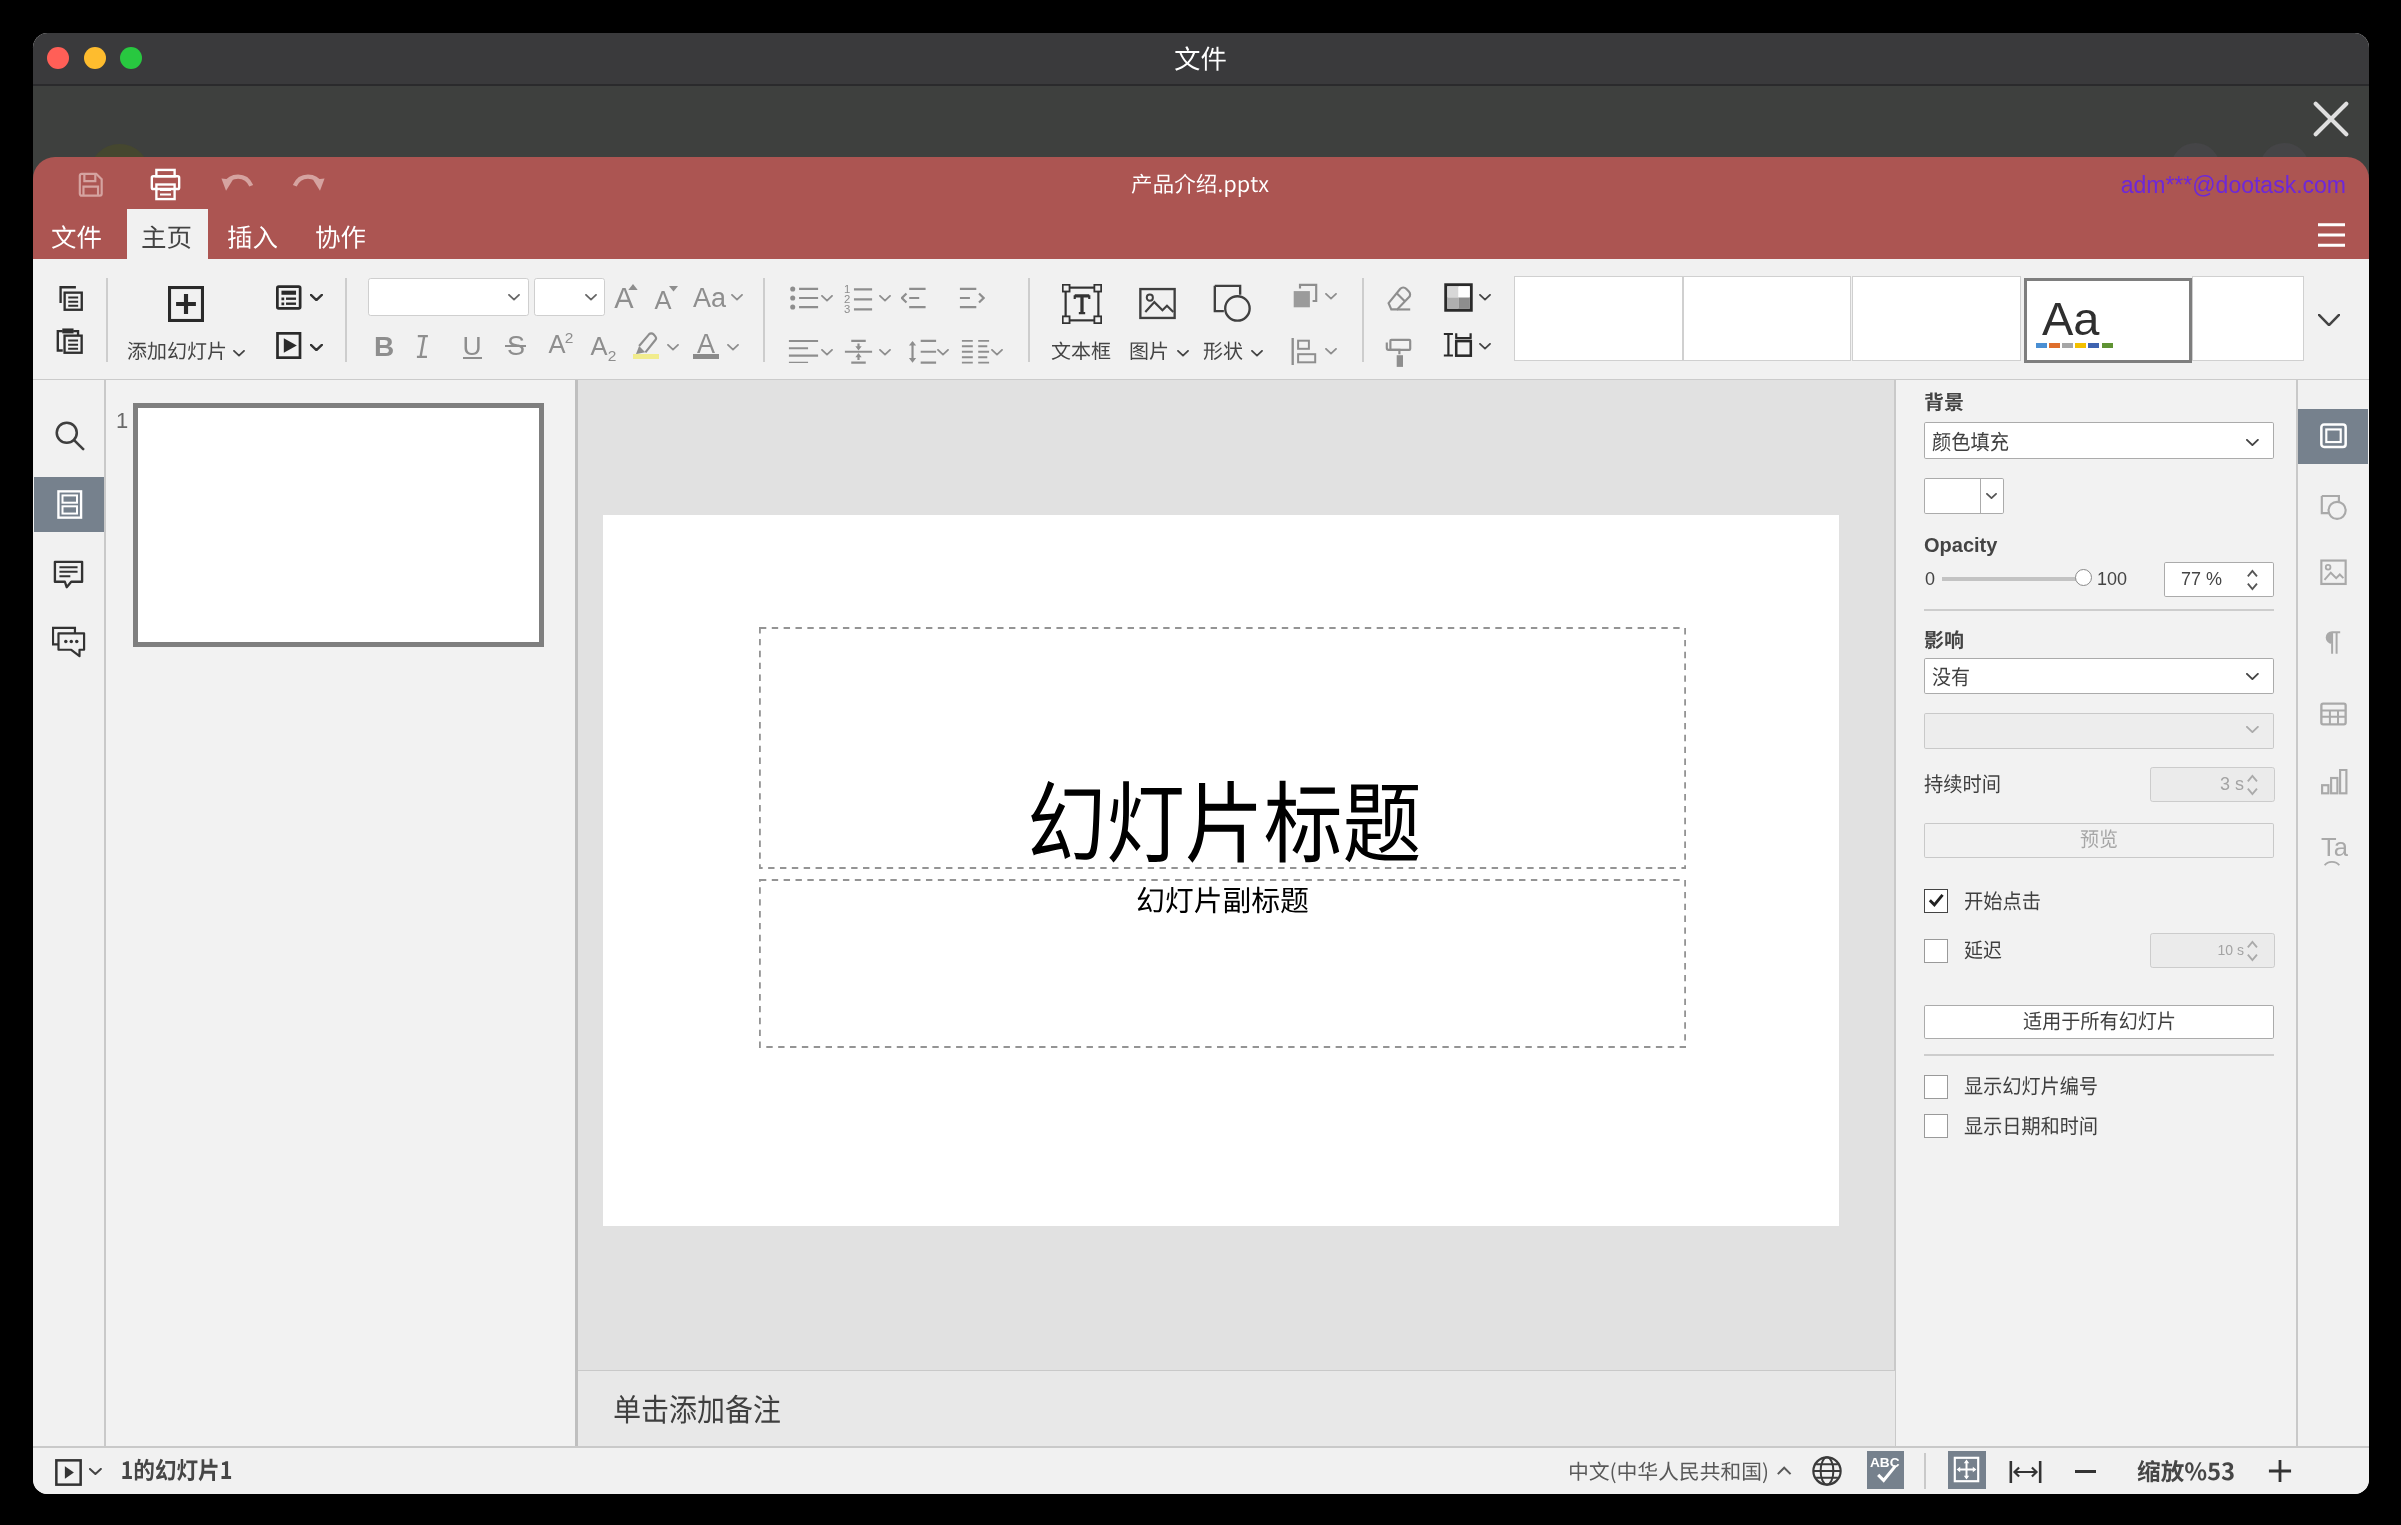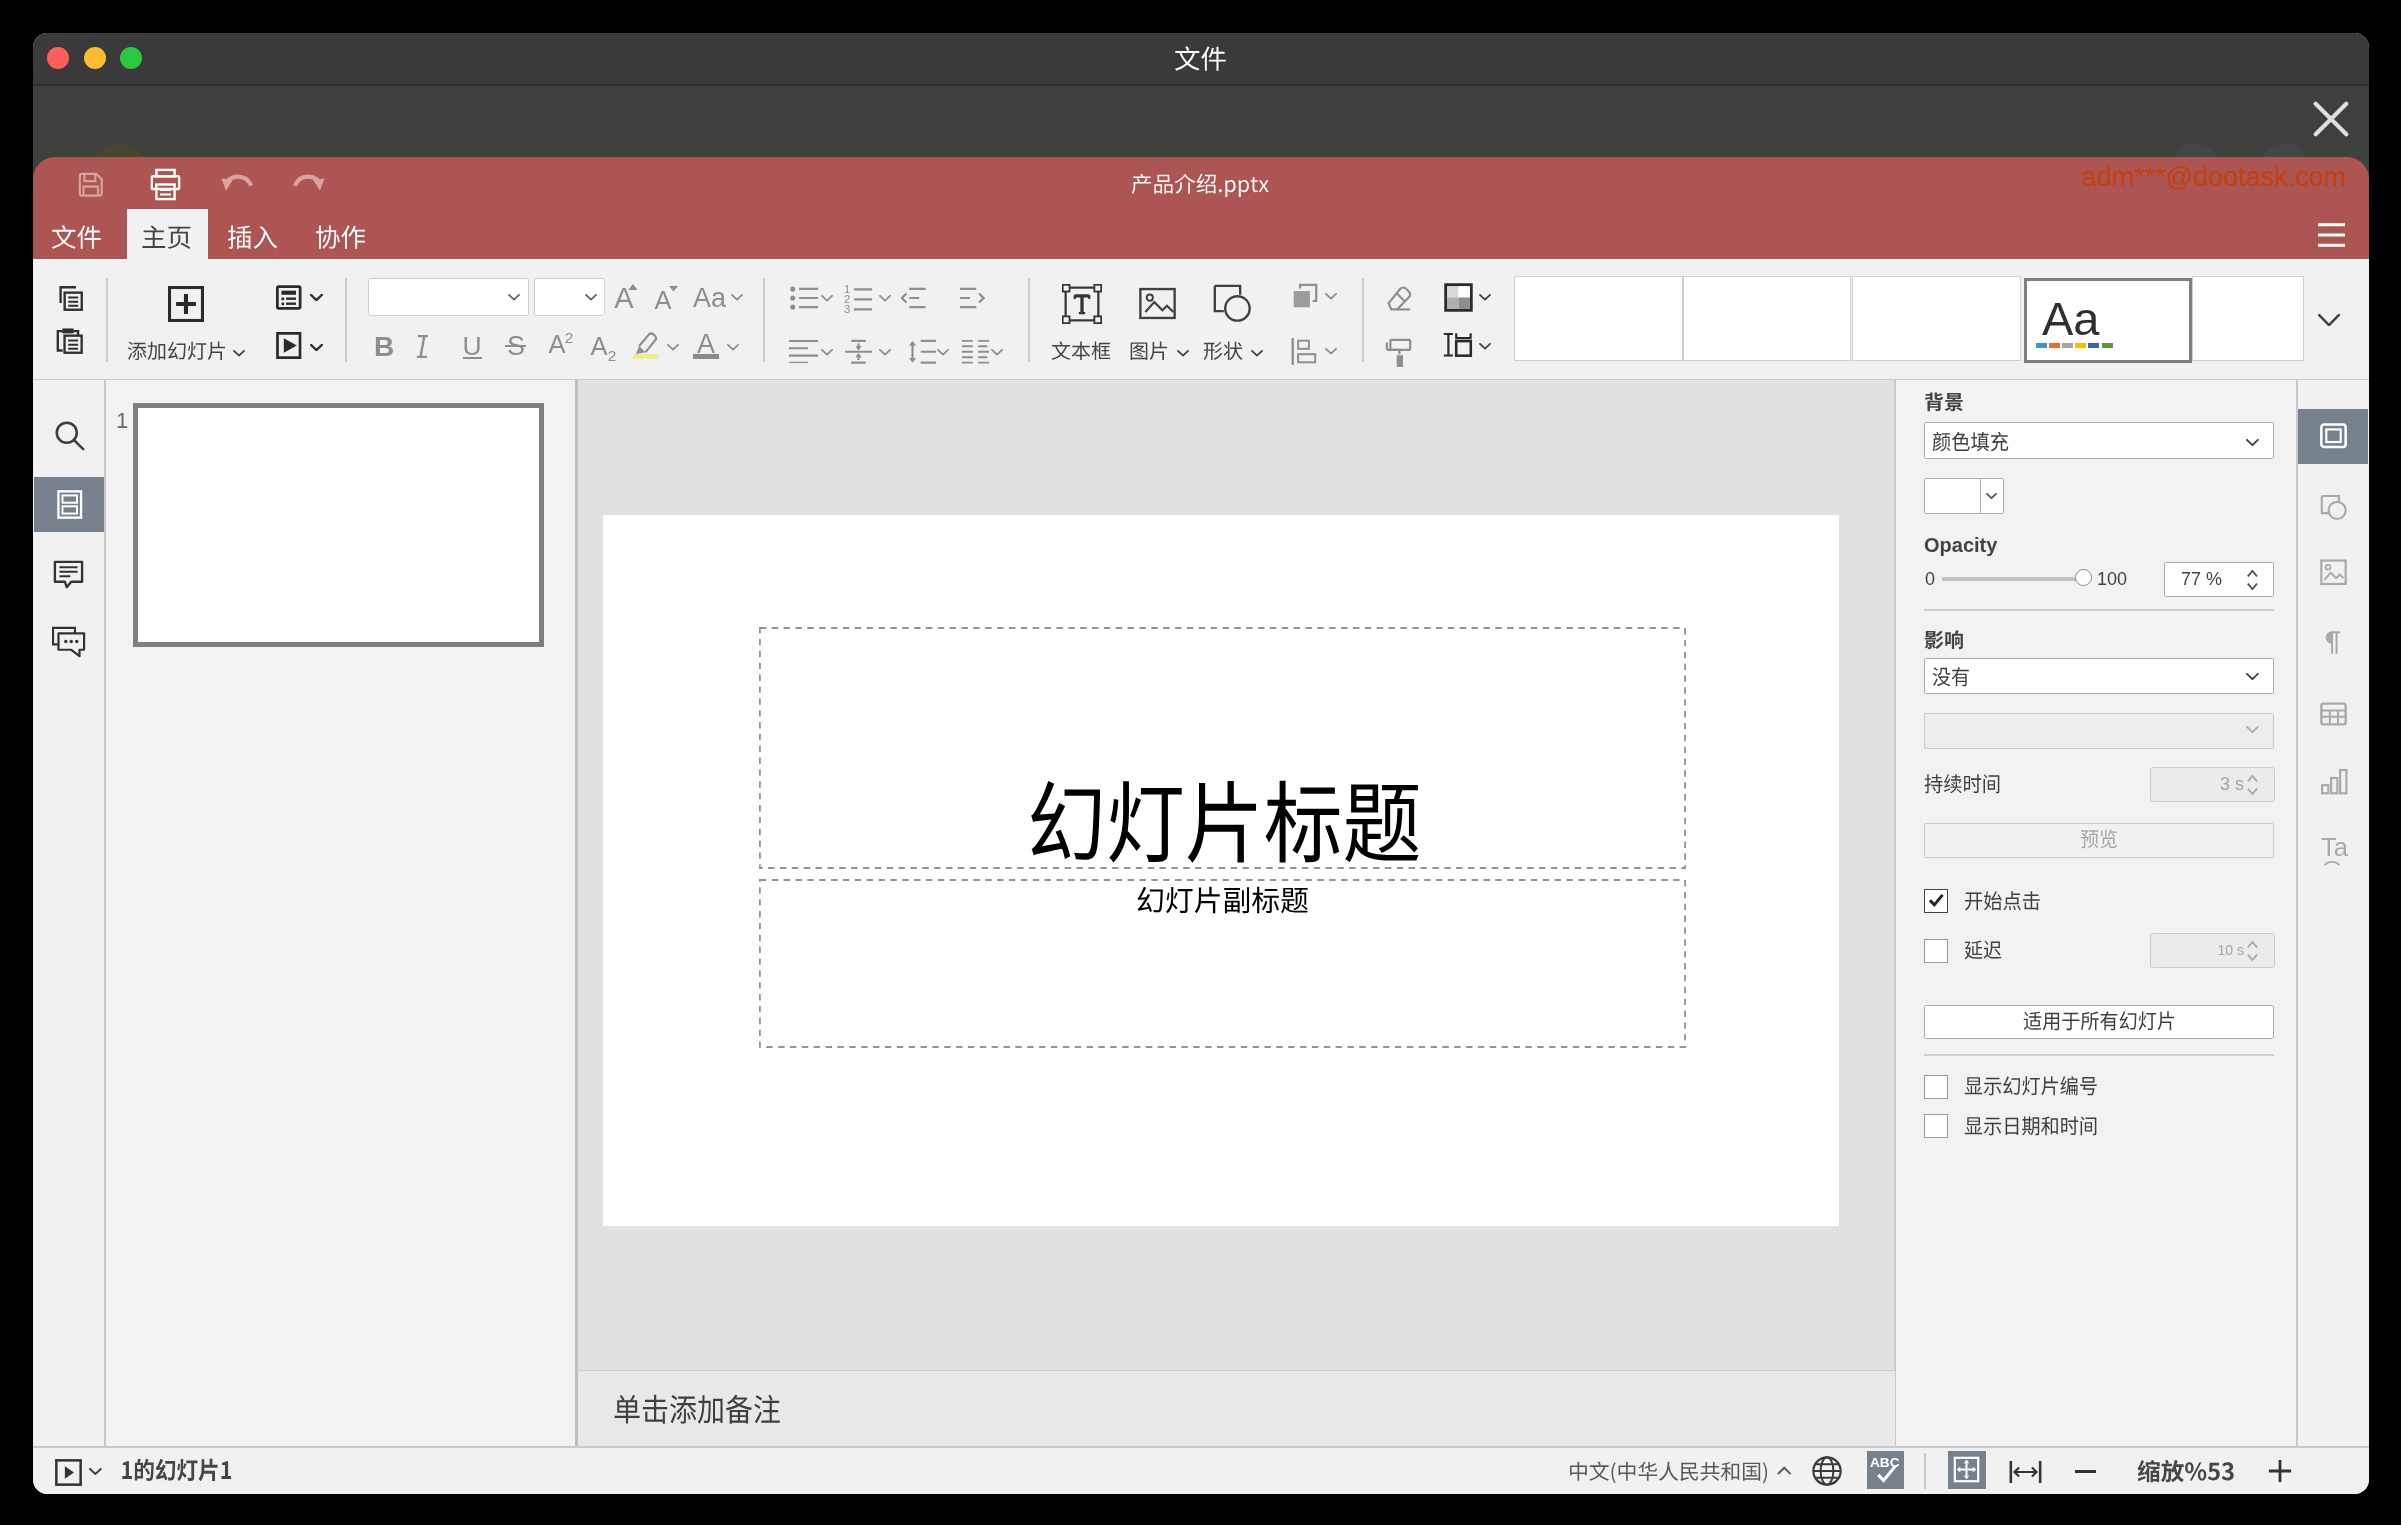--- a/index.html
+++ b/index.html
@@ -37,21 +37,21 @@
         <path d="M5 13 C10 3 27 1 33 15" fill="none" stroke="#D5A3A0" stroke-width="4.6"></path>
         <path d="M0.5 7 L13 8.5 L5.5 20.5 Z" fill="#D5A3A0"></path>
       </svg>
 <svg style="position:absolute;left:292px;top:172px;" width="33" height="22" viewBox="0 0 36 24">
         <path d="M31 13 C26 3 9 1 3 15" fill="none" stroke="#D5A3A0" stroke-width="4.6"></path>
         <path d="M35.5 7 L23 8.5 L30.5 20.5 Z" fill="#D5A3A0"></path>
       </svg>
 <svg style="position:absolute;left:1130px;top:171px;overflow:visible" width="140" height="27" viewBox="0 0 153.391 30">
         <path fill="#FFFFFF" transform="translate(0 23.28) scale(0.02400 -0.02400)" d="M263 612C296 567 333 506 348 466L416 497C400 536 361 596 328 639ZM689 634C671 583 636 511 607 464H124V327C124 221 115 73 35 -36C52 -45 85 -72 97 -87C185 31 202 206 202 325V390H928V464H683C711 506 743 559 770 606ZM425 821C448 791 472 752 486 720H110V648H902V720H572L575 721C561 755 530 805 500 841ZM1302 726H1701V536H1302ZM1229 797V464H1778V797ZM1083 357V-80H1155V-26H1364V-71H1439V357ZM1155 47V286H1364V47ZM1549 357V-80H1621V-26H1849V-74H1925V357ZM1621 47V286H1849V47ZM2652 446V-82H2731V446ZM2277 445V317C2277 203 2258 71 2070 -26C2089 -38 2118 -64 2131 -81C2333 27 2356 182 2356 316V445ZM2499 847C2408 691 2218 540 2029 477C2046 458 2065 427 2075 406C2234 468 2393 588 2500 722C2604 589 2763 473 2924 418C2936 439 2960 471 2977 488C2808 536 2635 656 2543 780L2559 806ZM3041 53 3055 -19C3153 6 3282 38 3407 68L3400 133C3267 101 3131 71 3041 53ZM3060 423C3075 430 3100 436 3238 454C3189 387 3144 334 3124 314C3092 278 3067 253 3045 249C3053 231 3064 197 3068 182C3090 195 3126 205 3408 261C3406 276 3406 304 3408 324L3178 281C3259 370 3340 477 3409 587L3349 625C3329 589 3307 553 3284 519L3137 504C3199 590 3261 699 3308 805L3240 837C3196 717 3119 587 3095 555C3072 520 3055 497 3035 493C3045 474 3056 438 3060 423ZM3457 332V-79H3528V-31H3837V-75H3912V332ZM3528 38V264H3837V38ZM3420 791V722H3588C3570 598 3526 487 3385 427C3402 414 3422 388 3431 371C3588 443 3641 572 3662 722H3851C3842 557 3832 491 3815 473C3807 464 3799 462 3783 462C3766 462 3725 462 3681 467C3693 447 3701 418 3702 397C3747 395 3791 395 3815 397C3842 400 3860 407 3877 425C3902 455 3914 538 3925 759C3926 770 3926 791 3926 791ZM4139 -13C4175 -13 4205 15 4205 56C4205 98 4175 126 4139 126C4102 126 4073 98 4073 56C4073 15 4102 -13 4139 -13ZM4370 -229H4462V-45L4459 50C4508 9 4560 -13 4609 -13C4733 -13 4845 94 4845 280C4845 448 4769 557 4629 557C4566 557 4505 521 4456 480H4454L4445 543H4370ZM4594 64C4558 64 4510 78 4462 120V406C4514 454 4561 480 4606 480C4710 480 4750 400 4750 279C4750 145 4684 64 4594 64ZM4990 -229H5082V-45L5079 50C5128 9 5180 -13 5229 -13C5353 -13 5465 94 5465 280C5465 448 5389 557 5249 557C5186 557 5125 521 5076 480H5074L5065 543H4990ZM5214 64C5178 64 5130 78 5082 120V406C5134 454 5181 480 5226 480C5330 480 5370 400 5370 279C5370 145 5304 64 5214 64ZM5780 -13C5814 -13 5850 -3 5881 7L5863 76C5845 68 5821 61 5801 61C5738 61 5717 99 5717 165V469H5865V543H5717V696H5641L5631 543L5545 538V469H5626V168C5626 59 5665 -13 5780 -13ZM5910 0H6006L6079 127C6098 160 6115 193 6134 224H6139C6160 193 6180 160 6198 127L6278 0H6378L6199 274L6364 543H6269L6202 424C6185 393 6170 364 6154 333H6149C6131 364 6112 393 6096 424L6023 543H5924L6089 283Z"></path>
       </svg>
-<div style="position:absolute;top:160px;font-family:'Liberation Sans',sans-serif;font-size:27px;font-weight:400;color:#c2410c;white-space:pre;line-height:35px;right:55px;">adm***@dootask.com</div>
+<div style="position:absolute;top:168px;font-family:'Liberation Sans',sans-serif;font-size:23px;font-weight:400;color:#6d28d9;white-space:pre;line-height:35px;right:55px;">adm***@dootask.com</div>
 <svg style="position:absolute;left:2318px;top:223px;" width="27" height="24" viewBox="0 0 30 26">
         <path d="M0 1.6 H30 M0 13 H30 M0 24.4 H30" stroke="#FFFFFF" stroke-width="3.2"></path>
       </svg>
 <div style="position:absolute;left:127px;top:209px;width:81px;height:50px;background:#F1F1F1;"></div>
 <svg style="position:absolute;left:51px;top:222px;overflow:visible" width="51" height="32" viewBox="0 0 56 35">
         <path fill="#FFFFFF" transform="translate(0 27.16) scale(0.02800 -0.02800)" d="M423 823C453 774 485 707 497 666L580 693C566 734 531 799 501 847ZM50 664V590H206C265 438 344 307 447 200C337 108 202 40 36 -7C51 -25 75 -60 83 -78C250 -24 389 48 502 146C615 46 751 -28 915 -73C928 -52 950 -20 967 -4C807 36 671 107 560 201C661 304 738 432 796 590H954V664ZM504 253C410 348 336 462 284 590H711C661 455 592 344 504 253ZM1317 341V268H1604V-80H1679V268H1953V341H1679V562H1909V635H1679V828H1604V635H1470C1483 680 1494 728 1504 775L1432 790C1409 659 1367 530 1309 447C1327 438 1359 420 1373 409C1400 451 1425 504 1446 562H1604V341ZM1268 836C1214 685 1126 535 1032 437C1045 420 1067 381 1075 363C1107 397 1137 437 1167 480V-78H1239V597C1277 667 1311 741 1339 815Z"></path>
       </svg>
 <svg style="position:absolute;left:141px;top:222px;overflow:visible" width="51" height="32" viewBox="0 0 56 35">
         <path fill="#444444" transform="translate(0 27.16) scale(0.02800 -0.02800)" d="M374 795C435 750 505 686 545 640H103V567H459V347H149V274H459V27H56V-46H948V27H540V274H856V347H540V567H897V640H572L620 675C580 722 499 790 435 836ZM1464 462V281C1464 174 1421 55 1050 -19C1066 -35 1087 -64 1096 -80C1485 4 1541 143 1541 280V462ZM1545 110C1661 56 1812 -27 1885 -83L1932 -23C1854 32 1703 111 1589 161ZM1171 595V128H1248V525H1760V130H1839V595H1478C1497 630 1517 673 1535 715H1935V785H1074V715H1449C1437 676 1419 631 1403 595Z"></path>
       </svg>

